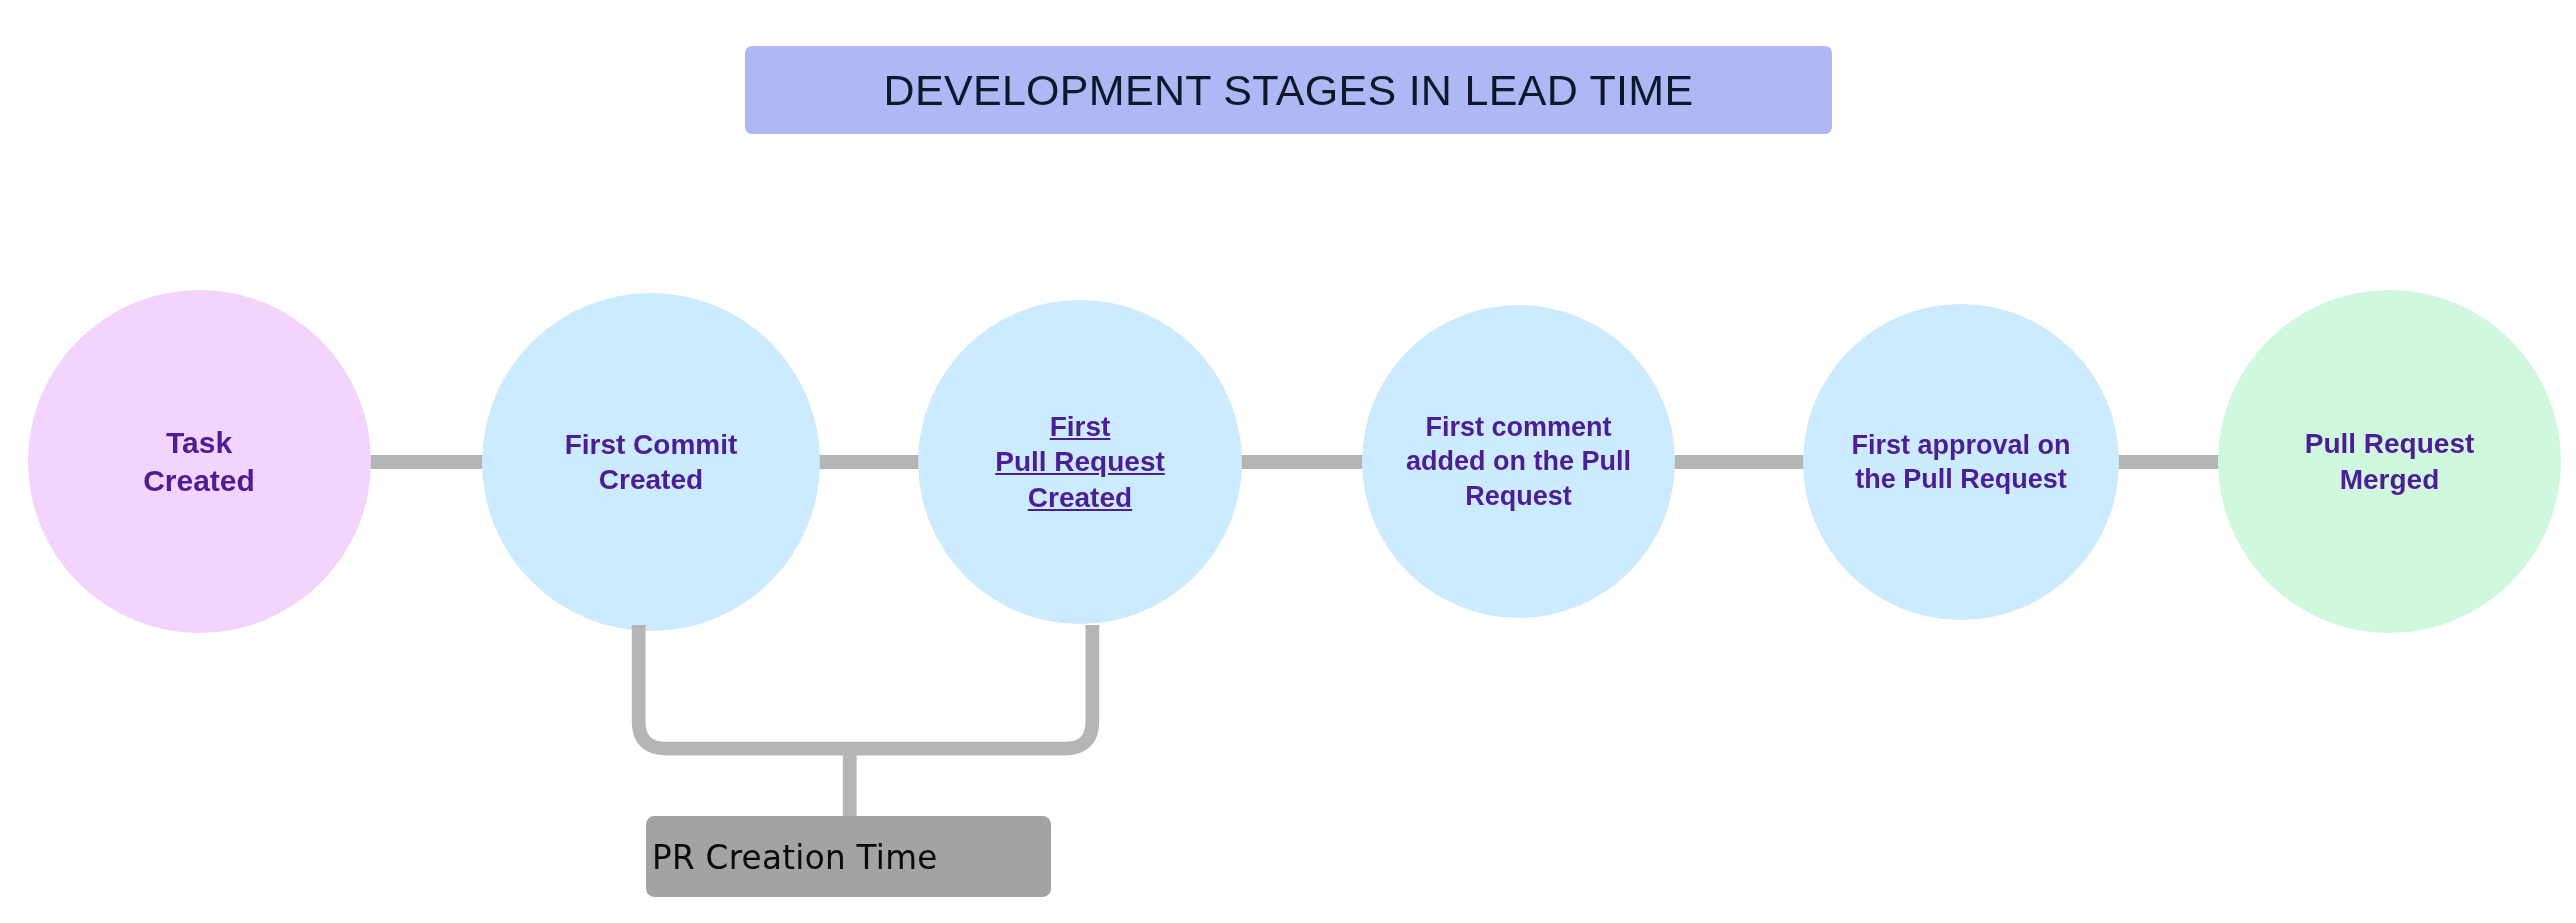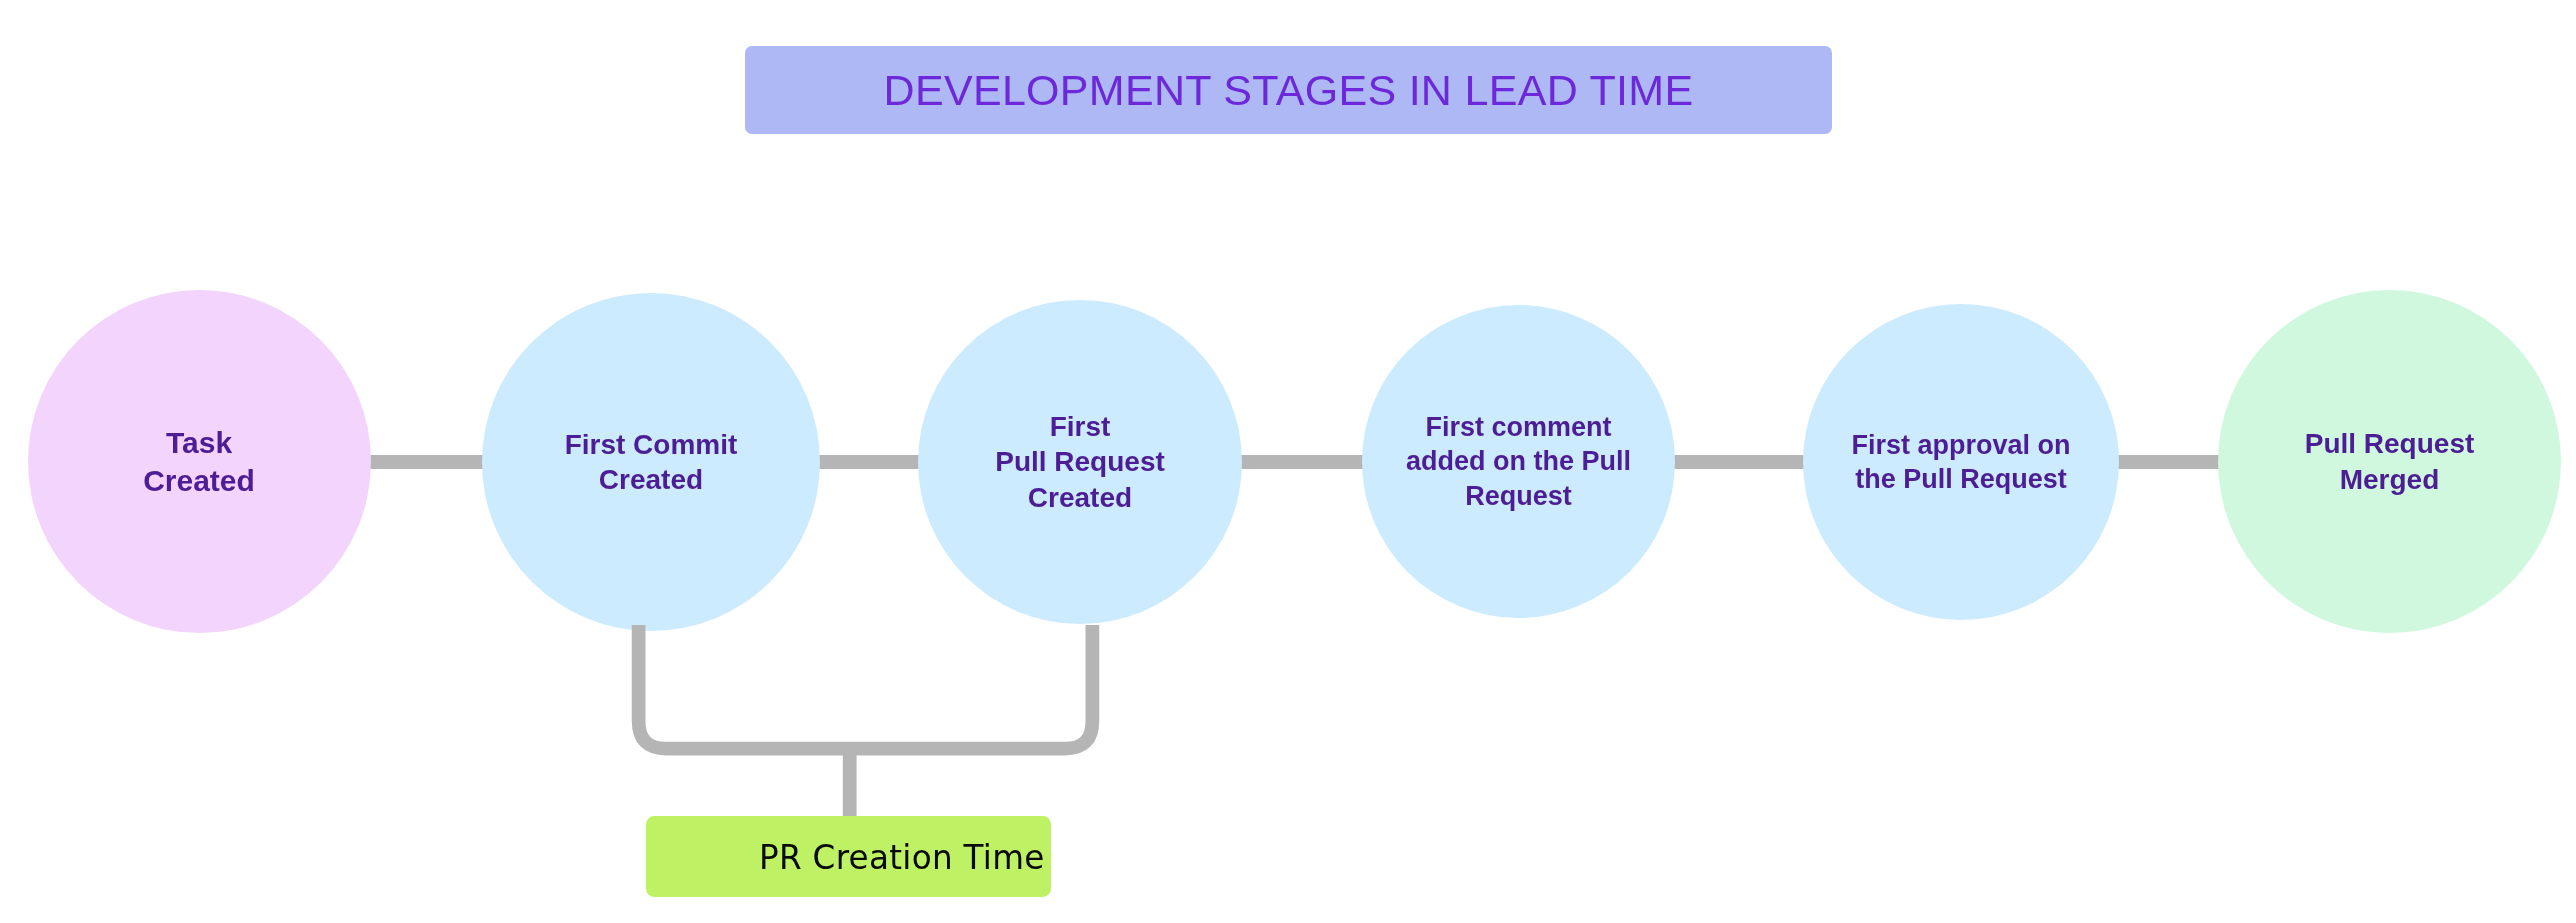--- a/index.html
+++ b/index.html
@@ -33,21 +33,21 @@
     display: flex;
     align-items: center;
     justify-content: center;
     box-sizing: border-box;
   }
   .title-text {
     font-family: "Liberation Sans", "DejaVu Sans", sans-serif;
     font-size: 43px;
     font-weight: 400;
     letter-spacing: 0.3px;
-    color: #6d28d9;
+    color: #0f172a;
     line-height: 1;
     white-space: nowrap;
   }
 
   
   .edge {
     position: absolute;
     background: #B5B5B5;
   }
   .edge-h {
@@ -74,21 +74,21 @@
     padding: 0 4.1px;
   }
 
   .stage-1 { left: 27.5px;   top: 290px; width: 343px; height: 343px; background: #F2D4FD; }
   .stage-1 .stage-label { font-size: 30px; }
 
   .stage-2 { left: 482px;  top: 293px; width: 338px; height: 338px; background: #CCEBFF; }
   .stage-2 .stage-label { font-size: 28px; }
 
   .stage-3 { left: 918px; top: 300px; width: 324px; height: 324px; background: #CCEBFF; }
-  .stage-3 .stage-label { font-size: 28px; }
+  .stage-3 .stage-label { font-size: 28px; text-decoration: underline; }
 
   .stage-4 { left: 1362px; top: 305px; width: 313px; height: 313px; background: #CCEBFF; }
   .stage-4 .stage-label { font-size: 27px; width: 323px; }
 
   .stage-5 { left: 1803px; top: 304px; width: 316px; height: 316px; background: #CCEBFF; }
   .stage-5 .stage-label { font-size: 27px; width: 323px; }
 
   .stage-6 { left: 2218px; top: 290px; width: 343px; height: 343px; background: #D0F8DE; }
   .stage-6 .stage-label { font-size: 28px; }
 
@@ -102,25 +102,25 @@
     pointer-events: none;
   }
 
   
   .annotation-box {
     position: absolute;
     left: 646px;
     top: 816px;
     width: 405px;
     height: 81px;
-    background: #bef264;
+    background: #a3a3a3;
     border-radius: 8.2px;
     display: flex;
     align-items: center;
-    justify-content: flex-end;
+    justify-content: flex-start;
     box-sizing: border-box;
   }
   .annotation-text {
     font-family: "DejaVu Sans", sans-serif;
     font-size: 34px;
     font-weight: 400;
     color: #0a0a0a;
     letter-spacing: 0.3px;
     white-space: nowrap;
     transform: scaleX(0.96);

